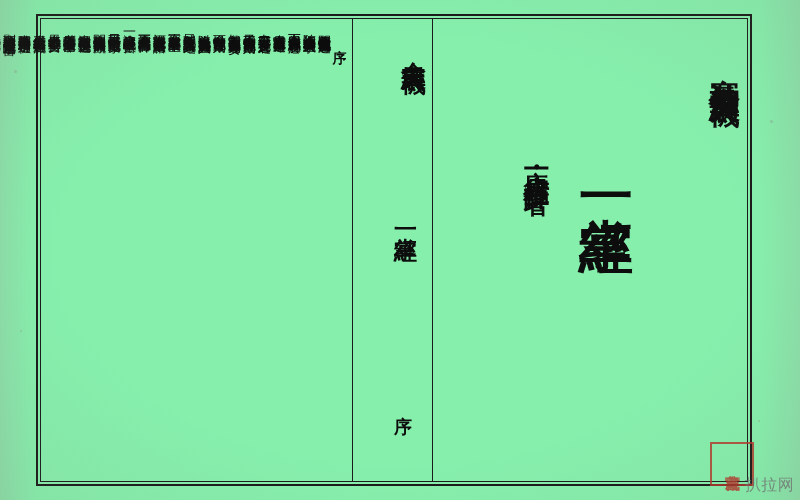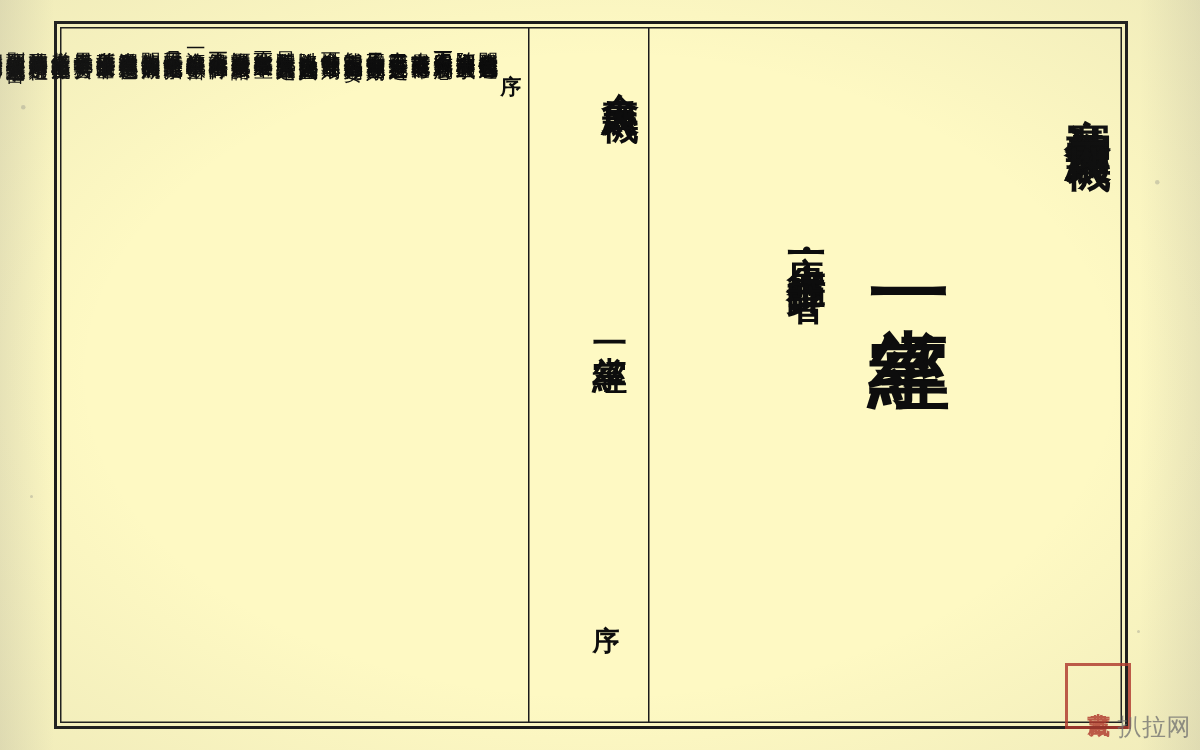--- a/index.html
+++ b/index.html
@@ -10,21 +10,21 @@
     width: 800px;
     height: 500px;
     background: #ffffff;
     font-family: "DejaVu Serif", "Liberation Serif", serif;
     overflow: hidden;
   }
   #page {
     position: relative;
     width: 800px;
     height: 500px;
-    background: #fef9c3;
+    background: #86efac;
     overflow: hidden;
   }
   
   #paper-edge {
     position: absolute;
     inset: 0;
     background:
       radial-gradient(ellipse at 50% 50%, rgba(255,255,255,0) 60%, rgba(120,120,110,0.10) 100%);
     pointer-events: none;
     z-index: 6;

